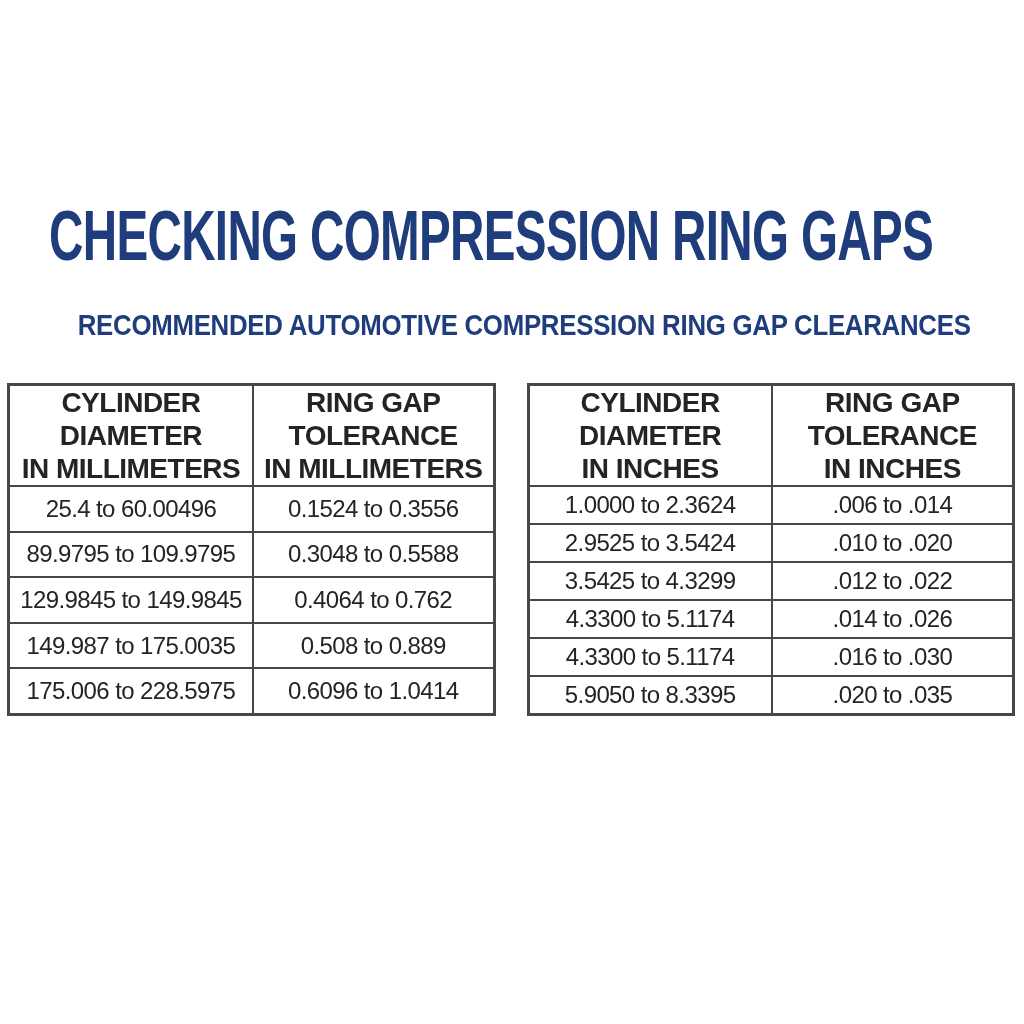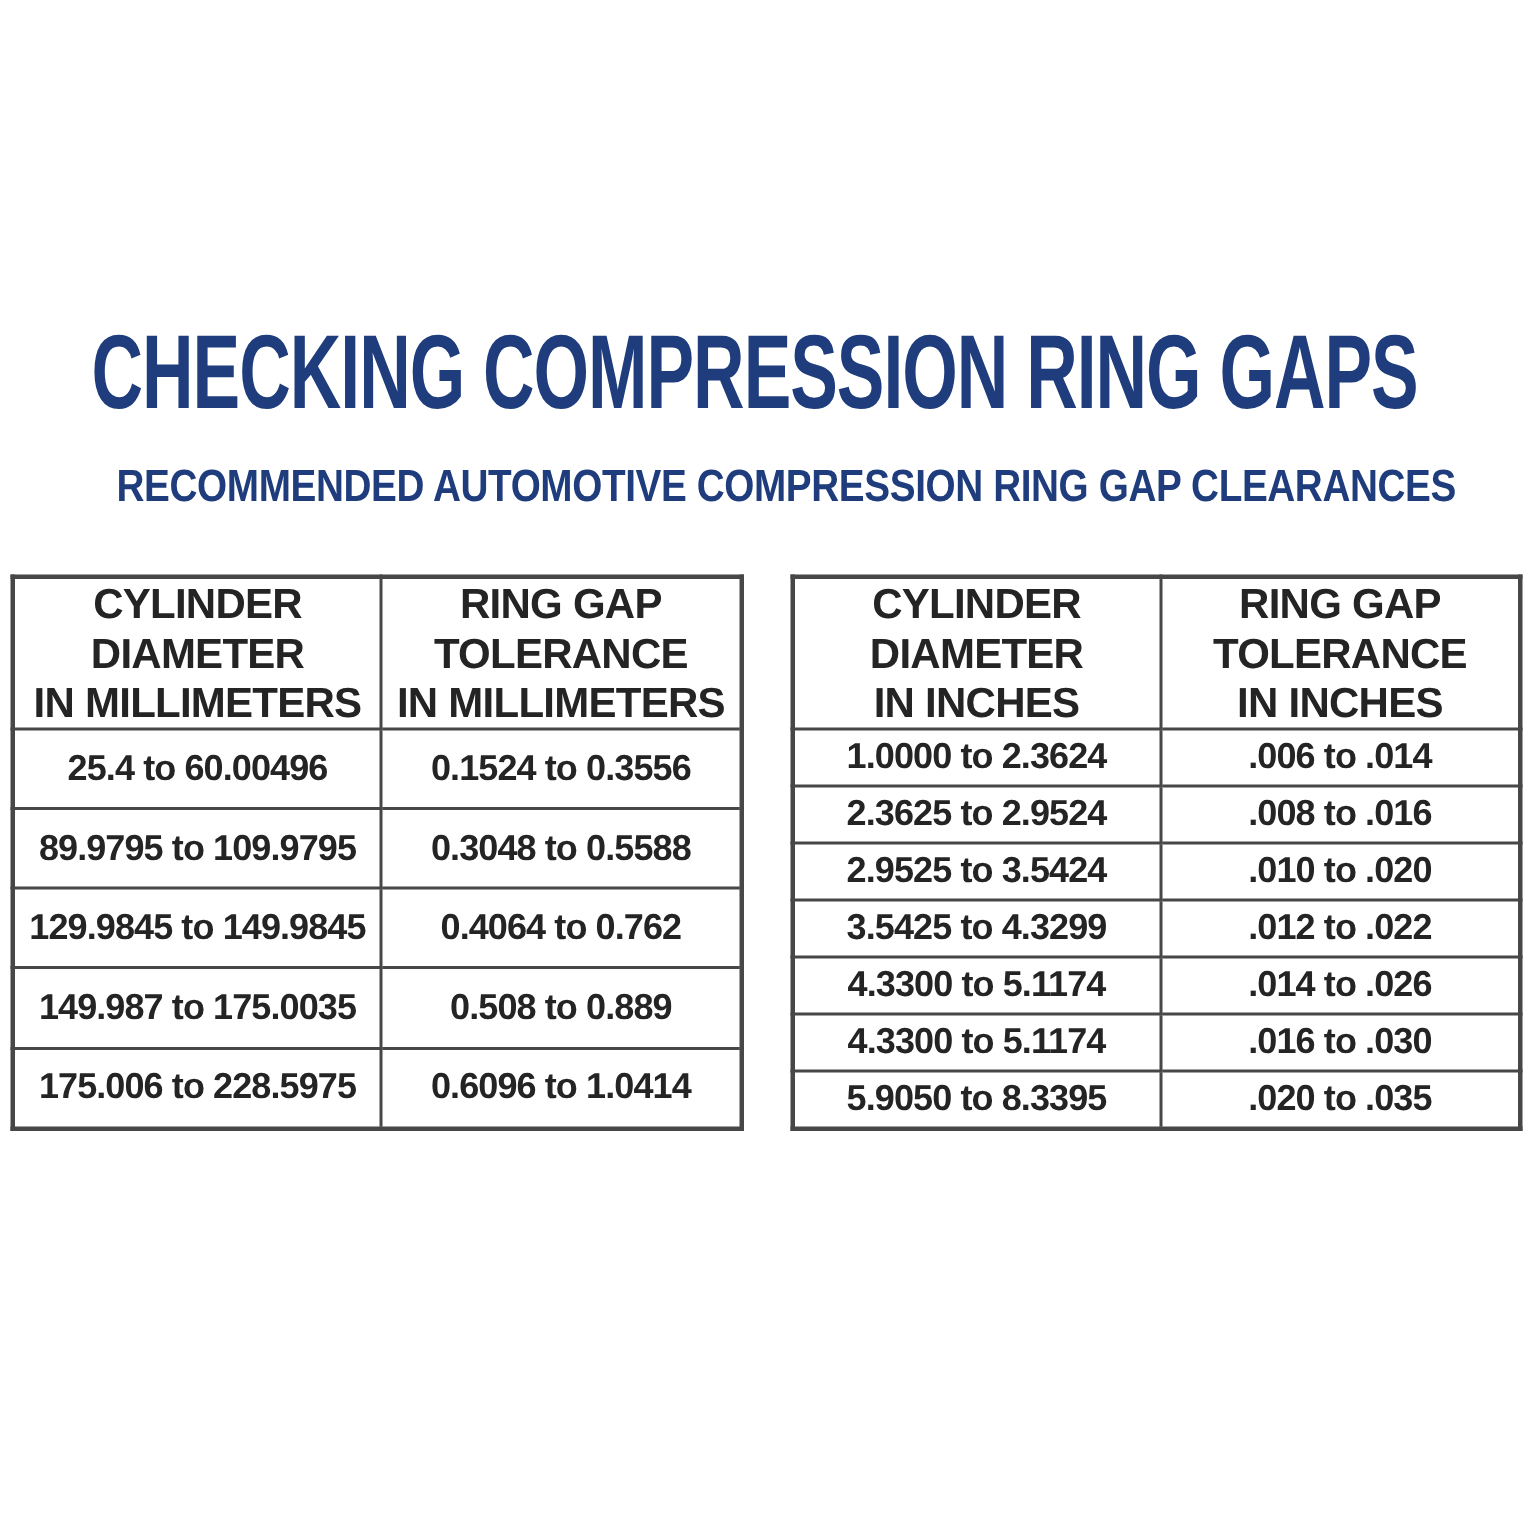--- a/index.html
+++ b/index.html
@@ -12,21 +12,21 @@
     height: 1024px;
     position: relative;
     font-family: "Liberation Sans", sans-serif;
     overflow: hidden;
   }
   .title-row {
     position: absolute;
     top: 197px;
     left: 0;
     width: 974px;
-    margin: 16px;
+    margin: 4px;
     display: flex;
     justify-content: center;
   }
   .title-text {
     font-size: 70px;
     line-height: 70px;
     font-weight: bold;
     color: var(--accent, #1f3d7c);
     white-space: nowrap;
     letter-spacing: -1px;
@@ -78,21 +78,21 @@
   table.ring-table th {
     font-size: 28px;
     line-height: 33px;
     font-weight: bold;
     letter-spacing: -0.5px;
     height: 96px;
     white-space: pre-line;
   }
   table.ring-table td {
     font-size: 24px;
-    font-weight: bold;
+    font-weight: normal;
     letter-spacing: -0.6px;
     height: 36px;
     white-space: nowrap;
   }
 </style>
 </head>
 <body>
 
 <div class="title-row">
   <span class="title-text">CHECKING COMPRESSION RING GAPS</span>
@@ -149,24 +149,20 @@
 TOLERANCE
 IN INCHES</th>
       </tr>
     </thead>
     <tbody>
       <tr>
         <td>1.0000 to 2.3624</td>
         <td>.006 to .014</td>
       </tr>
       <tr>
-        <td>2.3625 to 2.9524</td>
-        <td>.008 to .016</td>
-      </tr>
-      <tr>
         <td>2.9525 to 3.5424</td>
         <td>.010 to .020</td>
       </tr>
       <tr>
         <td>3.5425 to 4.3299</td>
         <td>.012 to .022</td>
       </tr>
       <tr>
         <td>4.3300 to 5.1174</td>
         <td>.014 to .026</td>

